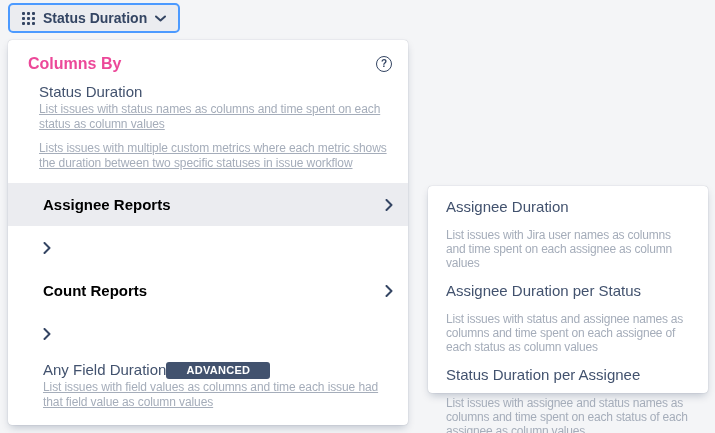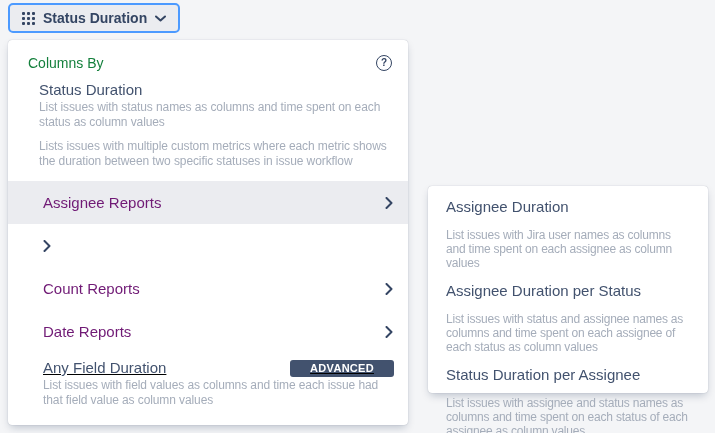--- a/index.html
+++ b/index.html
@@ -26,45 +26,45 @@
   .panel{
     position:absolute;background:#fff;border-radius:4px;
     box-shadow:0 4px 8px -2px rgba(9,30,66,.25),0 0 1px rgba(9,30,66,.31);
     box-sizing:border-box;
   }
   .main-panel{left:8px;top:40px;width:400px;height:385px;}
   .sub-panel{left:428px;top:186px;width:280px;height:207px;padding:12px 18px;}
   
   .panel-header{display:flex;align-items:center;justify-content:space-between;
     padding:15px 16px 0 20px;}
-  .panel-title{font-size:14px;font-weight:400;color:#15803d;}
+  .panel-title{font-size:16px;font-weight:700;color:#ec4899;}
   .help-icon{width:16px;height:16px;border:1.5px solid #344563;border-radius:50%;
     color:#344563;font-size:10px;font-weight:700;line-height:1;
     display:flex;align-items:center;justify-content:center;box-sizing:border-box;
     cursor:pointer;flex:none;}
   
   .option{display:flex;padding-right:16px;cursor:pointer;}
   .option.first{margin-top:10px;}
   .option.second{margin-top:8px;}
   .radio-cell{width:31px;padding-left:12px;flex:none;padding-top:6px;box-sizing:border-box;}
   .radio{width:14px;height:14px;border-radius:50%;background:#344563;position:relative;}
   .radio::after{content:"";position:absolute;left:5px;top:5px;width:4px;height:4px;
     border-radius:50%;background:#fff;}
   .opt-title{font-size:15px;line-height:18px;color:#42526e;}
-  .opt-desc{font-size:12px;line-height:15px;color:#a5adba;letter-spacing:-0.1px;margin-top:1px;}
+  .opt-desc{font-size:12px;line-height:15px;color:#a5adba;letter-spacing:-0.1px;margin-top:1px;text-decoration:underline;}
   
   .cat-list{margin-top:12px;}
   .cat-row{height:43px;display:flex;align-items:center;justify-content:space-between;
     padding:0 15px 0 35px;cursor:pointer;}
   .cat-row.active{background:#ebecf0;}
-  .cat-label{font-size:15px;color:#701a75;}
+  .cat-label{font-size:15px;color:#000000;font-weight:bold;}
   .chev-right{display:flex;align-items:center;}
   
   .any-field{padding:6px 14px 0 35px;cursor:pointer;}
-  .any-field-head{display:flex;align-items:center;justify-content:space-between;text-decoration:underline;}
+  .any-field-head{display:flex;align-items:center;justify-content:flex-start;}
   .badge{background:#42526e;color:#fff;font-size:11px;font-weight:700;
     letter-spacing:.3px;border-radius:3px;padding:2px 20px;line-height:13px;}
   
   .sub-item{cursor:pointer;}
   .sub-item + .sub-item{margin-top:12px;}
   .sub-title{font-size:15px;line-height:18px;color:#42526e;}
   .sub-desc{font-size:12px;line-height:14px;color:#a5adba;letter-spacing:-0.2px;margin-top:12px;}
 </style>
 </head>
 <body>
@@ -131,21 +131,20 @@
     </div>
     <div class="cat-row">
       <span class="cat-label">Count Reports</span>
       <span class="chev-right">
         <svg width="8" height="12" viewBox="0 0 8 12">
             <path d="M1.5 1 L6.5 6 L1.5 11" fill="none" stroke="#344563" stroke-width="2" stroke-linecap="round" stroke-linejoin="round"></path>
           </svg>
       </span>
     </div>
     <div class="cat-row">
-      <span class="cat-label">Date Reports</span>
       <span class="chev-right">
         <svg width="8" height="12" viewBox="0 0 8 12">
             <path d="M1.5 1 L6.5 6 L1.5 11" fill="none" stroke="#344563" stroke-width="2" stroke-linecap="round" stroke-linejoin="round"></path>
           </svg>
       </span>
     </div>
   </div>
 
   <div class="any-field">
     <div class="any-field-head">

